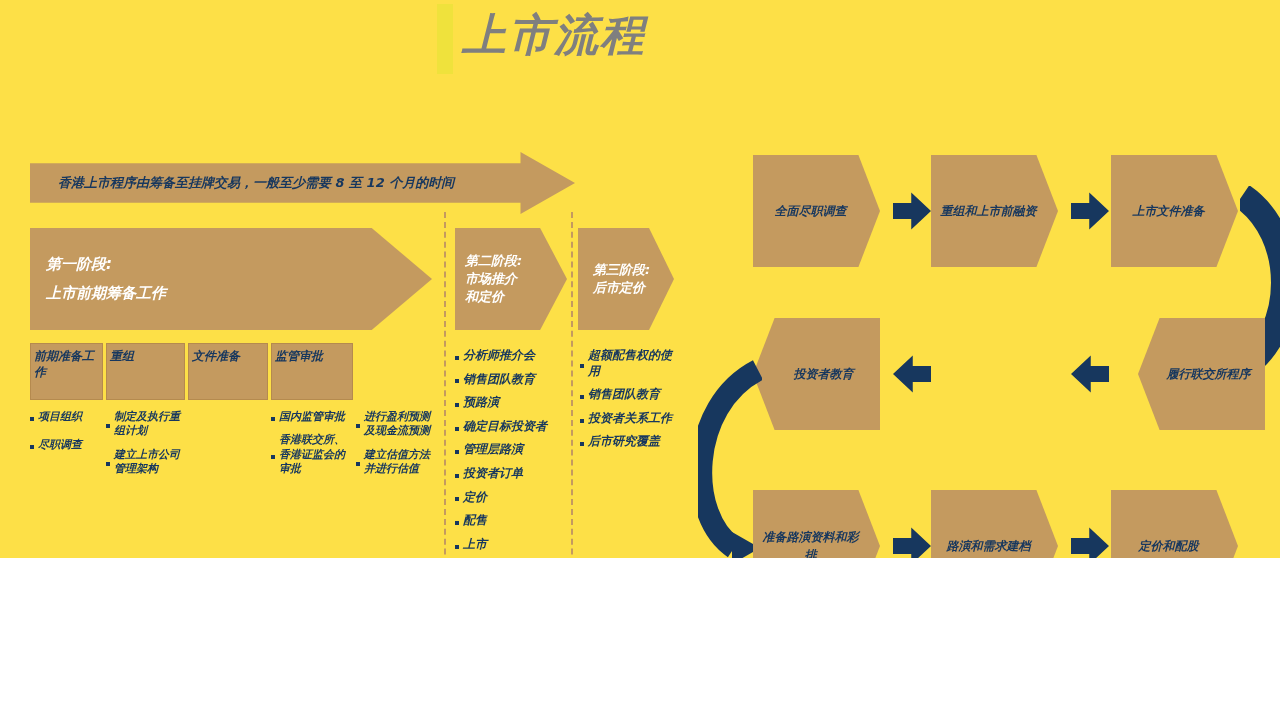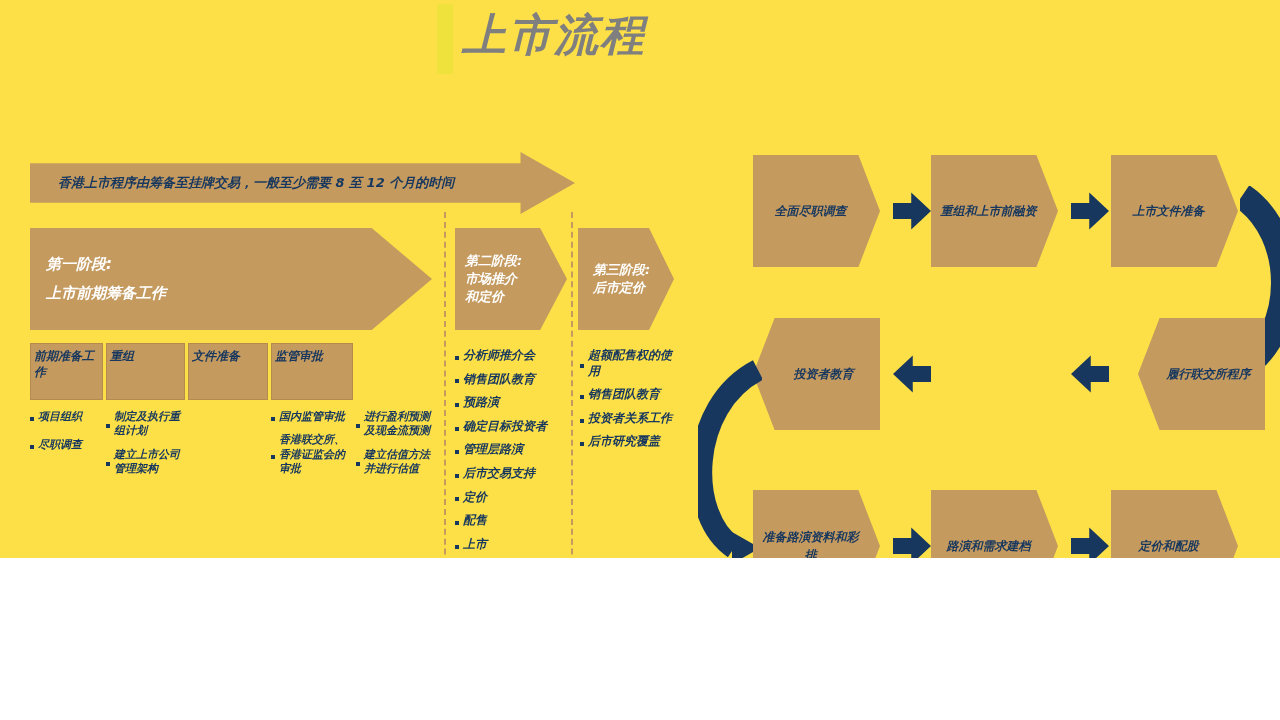--- a/index.html
+++ b/index.html
@@ -138,21 +138,21 @@
     <div class="li">
         <span class="blt"></span>
         <span>确定目标投资者</span>
       </div>
     <div class="li">
         <span class="blt"></span>
         <span>管理层路演</span>
       </div>
     <div class="li">
         <span class="blt"></span>
-        <span>后市交易支持</span>
+        <span>投资者订单</span>
       </div>
     <div class="li">
         <span class="blt"></span>
         <span>定价</span>
       </div>
     <div class="li">
         <span class="blt"></span>
         <span>配售</span>
       </div>
     <div class="li">

